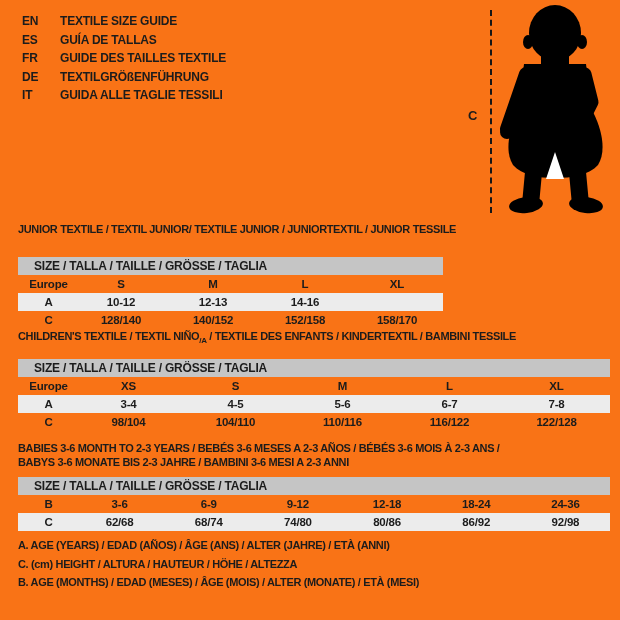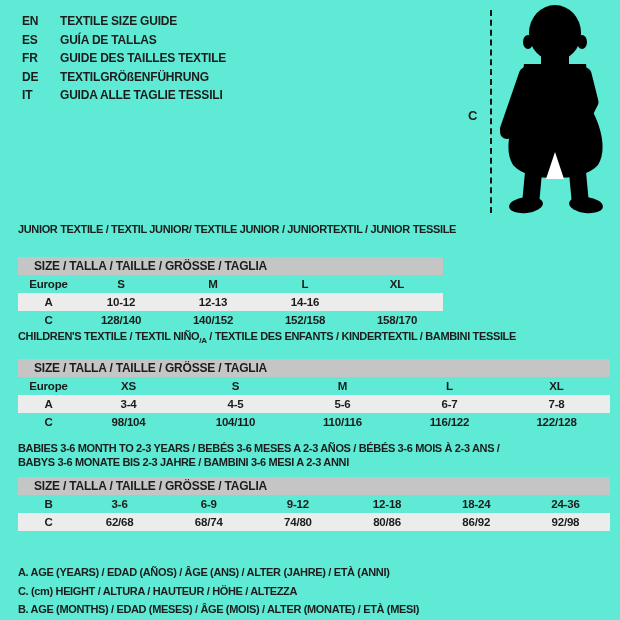--- a/index.html
+++ b/index.html
@@ -1,21 +1,21 @@
 <!DOCTYPE html>
 <html><head>
 <meta charset="utf-8">
 <style>
   * { margin: 0; padding: 0; box-sizing: border-box; }
   html, body { background: #ffffff; }
   .page {
     position: relative;
     width: 620px;
     height: 620px;
-    background: #5eead4;
+    background: #f97316;
     overflow: hidden;
     font-family: "Liberation Sans", sans-serif;
     color: #1c1c1c;
     font-weight: 700;
   }
 
   
   .header { position: relative; height: 220px; }
   .langs {
     position: absolute;
@@ -78,21 +78,21 @@
   }
   .cols4 { grid-template-columns: 57px repeat(4, 1fr); }
   .cols5 { grid-template-columns: 57px repeat(5, 1fr); }
   .cols6 { grid-template-columns: 57px repeat(6, 1fr); }
   .grid-row .lbl { text-align: center; padding-left: 4px; }
   .grid-row .val { text-align: center; }
   .row-alt { background: #ececec; }
 
   
   .footnotes {
-    margin: 32px 0 0 18px;
+    margin: 5px 0 0 18px;
     font-size: 11px;
     line-height: 18.5px;
     letter-spacing: -0.35px;
     white-space: nowrap;
   }
 </style>
 </head>
 <body>
 
 <div class="page">

